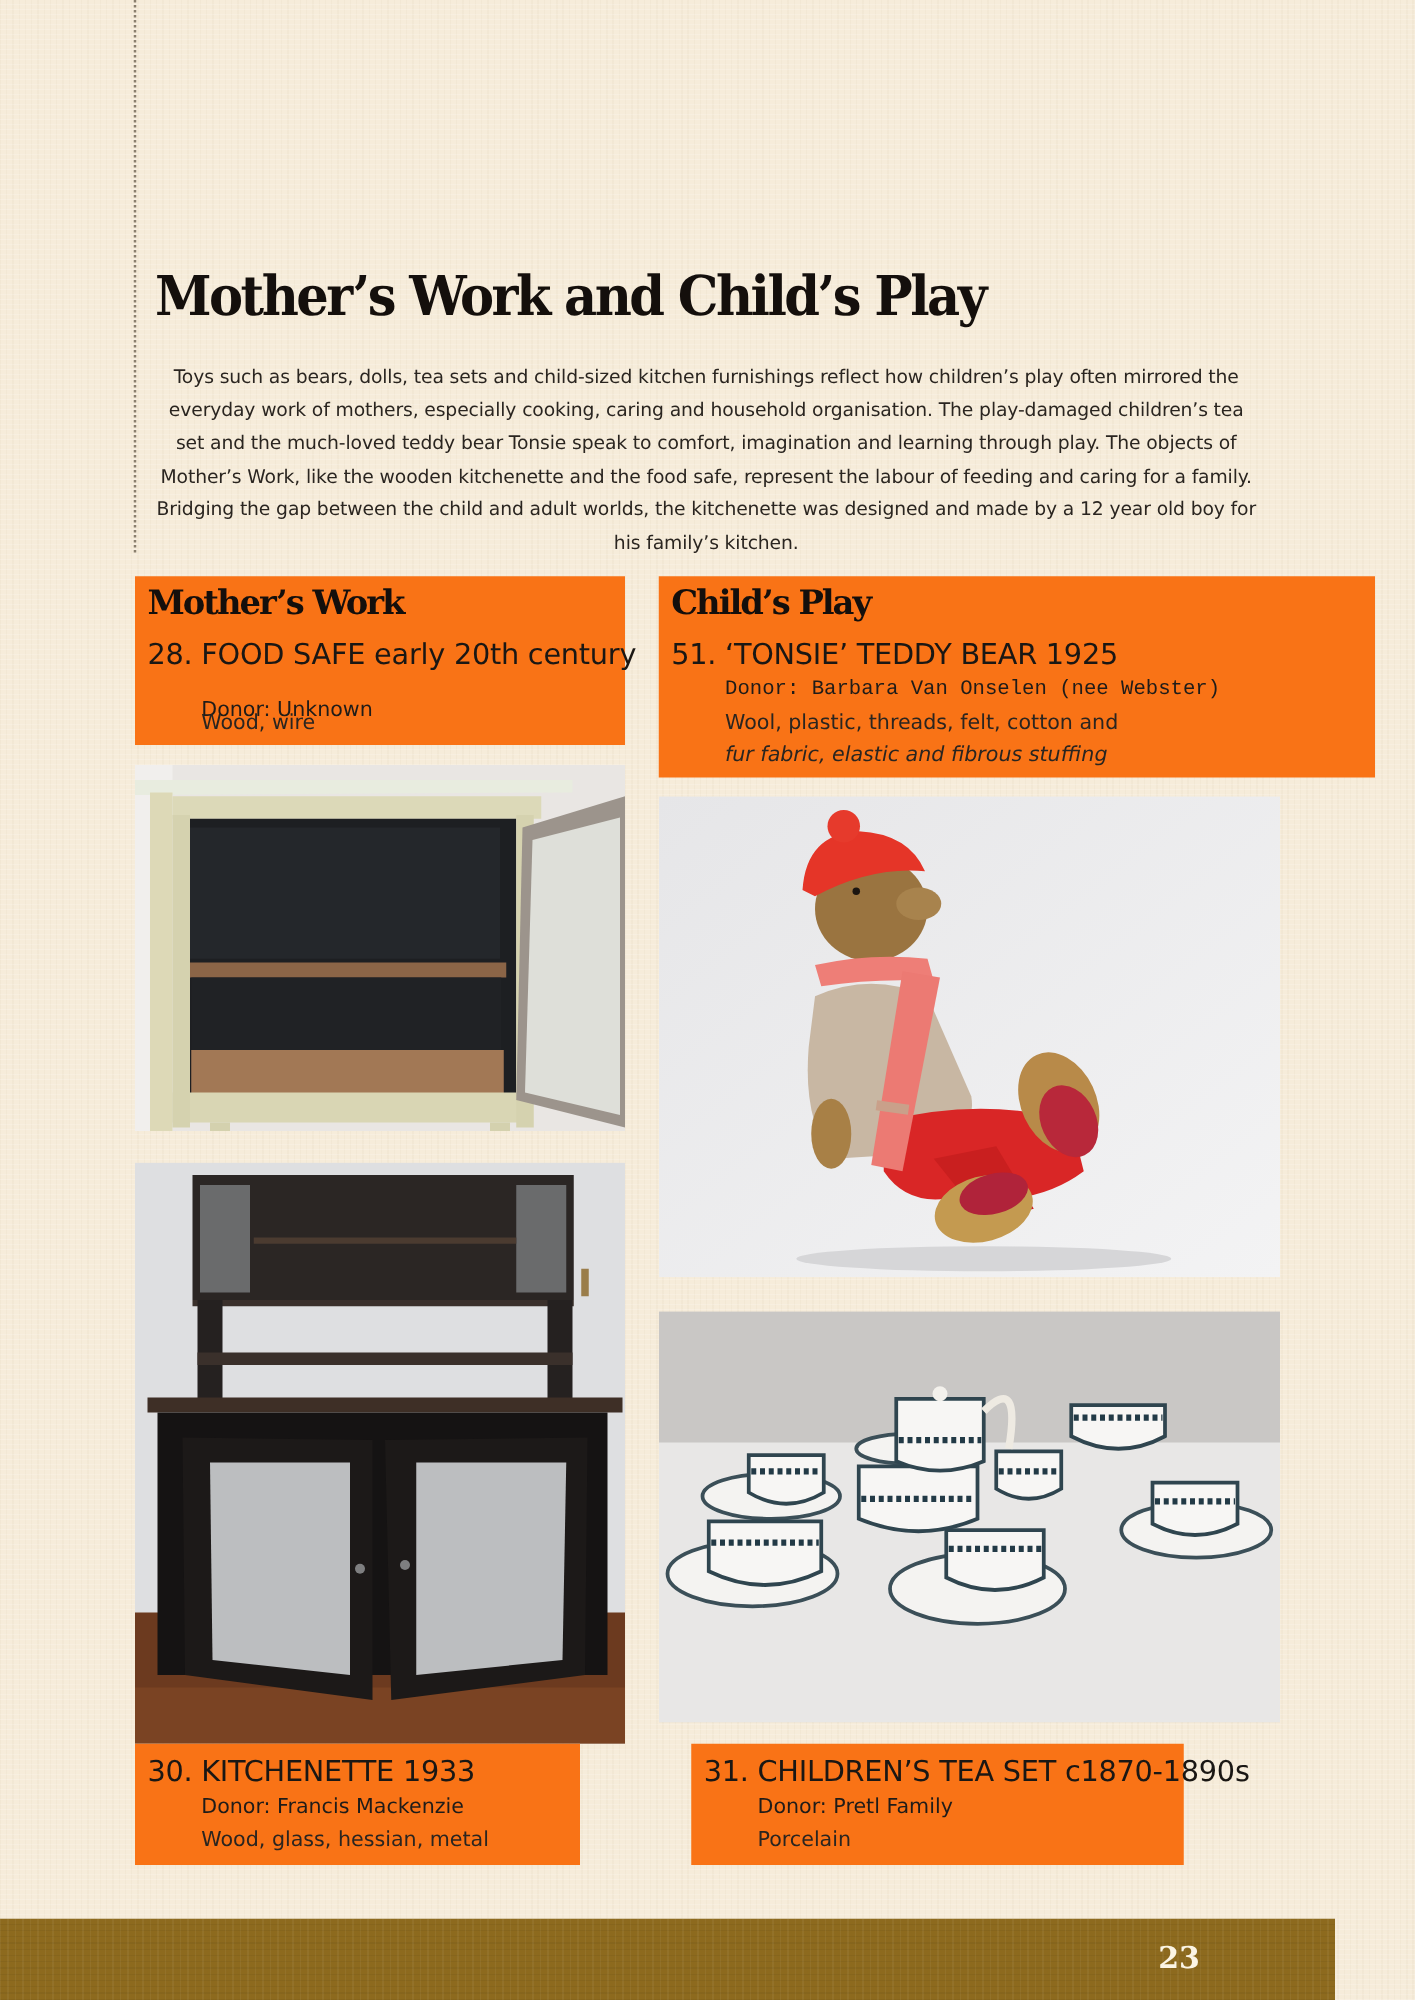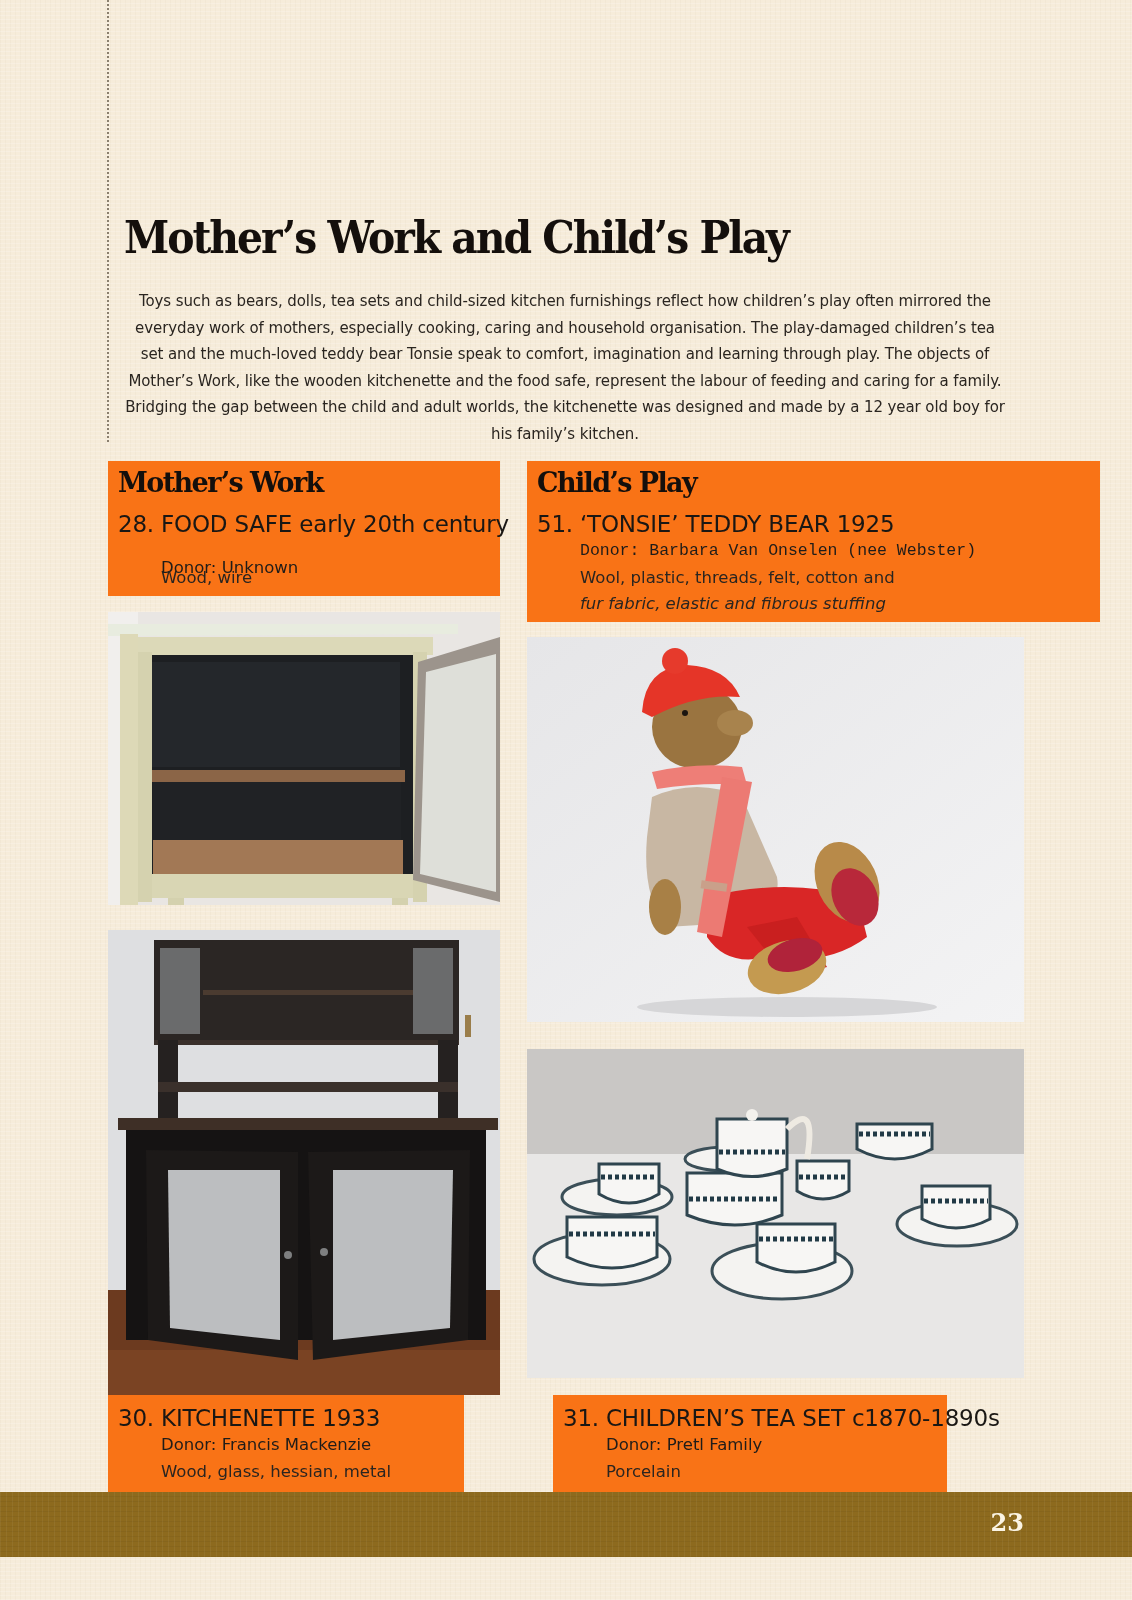--- a/index.html
+++ b/index.html
@@ -42,25 +42,26 @@
   }
   .item-title .num { display: inline-block; width: 43px; }
   .item-line {
     position: absolute; left: 53px; margin: 0; font-size: 16.5px;
     color: #2a2520; white-space: nowrap;
   }
   .item-line.donor { color: #1f1c19; }
   .photo { position: absolute; overflow: hidden; }
   .photo svg { display: block; width: 100%; height: 100%; }
   .footer {
-    position: absolute; left: 0; top: 1492px; width: 1132px; height: 65px;
+    position: absolute; left: 0; top: 1535px; width: 1020px; height: 65px;
     background: #8d6a1e;
     background-image:
       repeating-linear-gradient(90deg, rgba(255,255,255,0.05) 0 1px, transparent 1px 6px),
       repeating-linear-gradient(0deg, rgba(0,0,0,0.05) 0 1px, transparent 1px 5px);
+    padding-left: 48px;
   }
   .page-number {
     position: absolute; right: 108px; top: 16px;
     font-family: "DejaVu Serif", serif; font-weight: bold; font-size: 24px;
     color: #fbf4e4;
   }
 </style>
 </head>
 <body>
 

